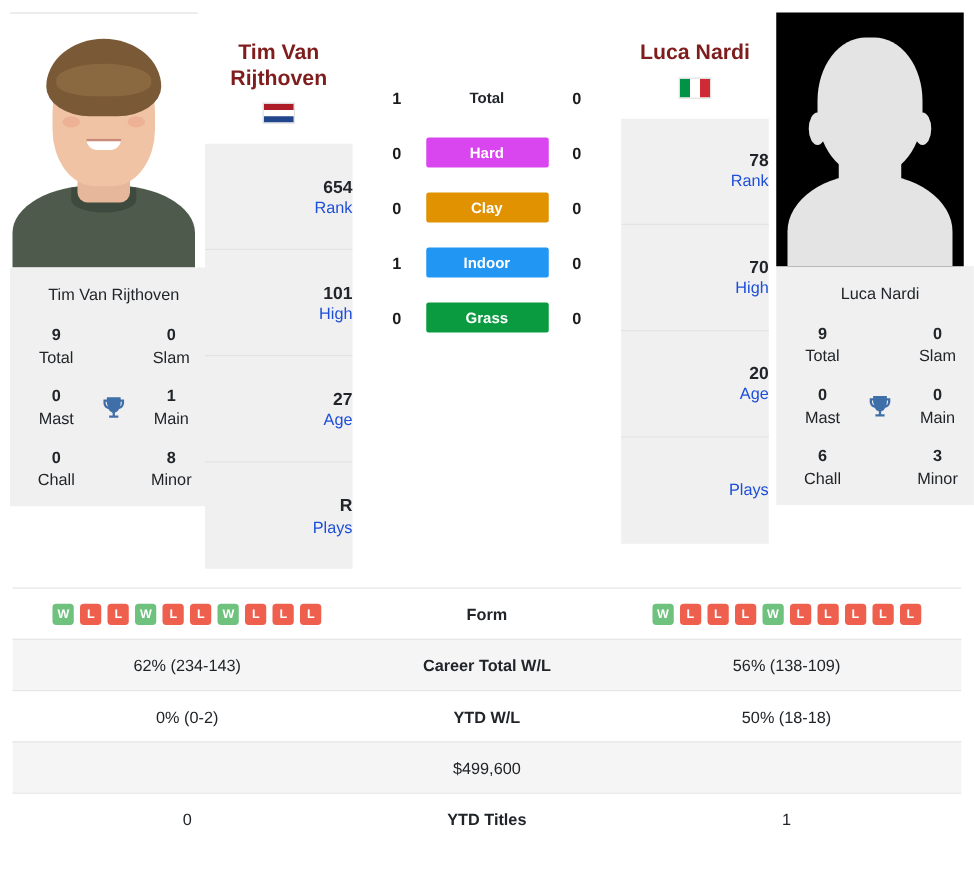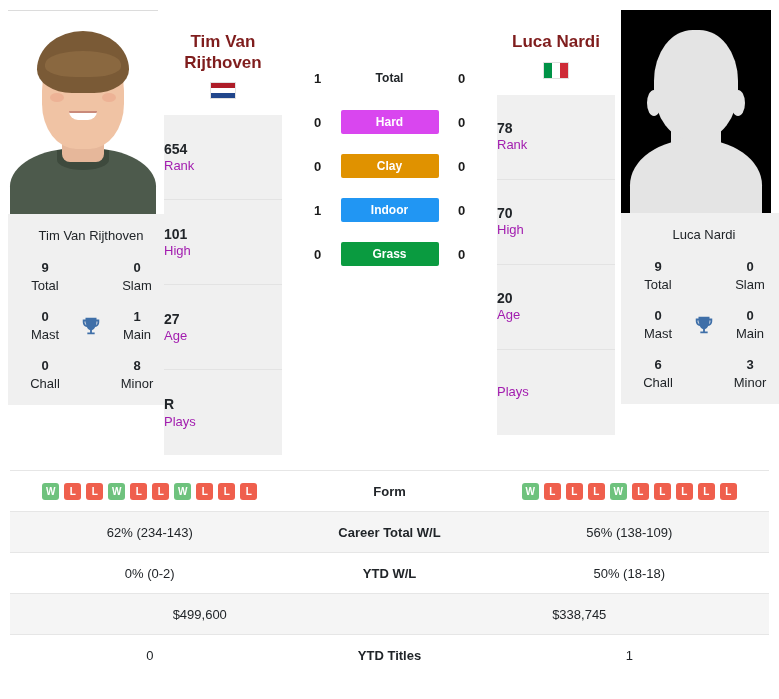--- a/index.html
+++ b/index.html
@@ -168,27 +168,27 @@
   .flag.it i { display: block; width: 33.34%; height: 100%; }
 
   .stack-box {
     background: #f0f0f0;
     margin-top: 16px;
   }
   .stack-cell {
     height: 85px;
     display: flex;
     flex-direction: column;
-    align-items: flex-start;
+    align-items: flex-end;
     justify-content: center;
     border-bottom: 1px solid #e3e3e3;
   }
   .stack-cell:last-child { border-bottom: none; }
   .stack-cell .v { font-size: 14px; font-weight: bold; line-height: 1.3; }
-  .stack-cell .k { font-size: 13px; color: #a21caf; line-height: 1.3; }
+  .stack-cell .k { font-size: 13px; color: #1d4ed8; line-height: 1.3; }
 
   
   .center-col {
     flex: 1 1 auto;
     display: flex;
     flex-direction: column;
     padding-top: 54px;
     gap: 16px;
   }
   .srow {
@@ -507,21 +507,20 @@
     </div>
 
     <div class="trow">
       <div class="tcell">0% (0-2)</div>
       <div class="tcell mid">YTD W/L</div>
       <div class="tcell">50% (18-18)</div>
     </div>
 
     <div class="trow shaded">
       <div class="tcell">$499,600</div>
-      <div class="tcell">$338,745</div>
     </div>
 
     <div class="trow">
       <div class="tcell">0</div>
       <div class="tcell mid">YTD Titles</div>
       <div class="tcell">1</div>
     </div>
 
   </div>
 </div>

